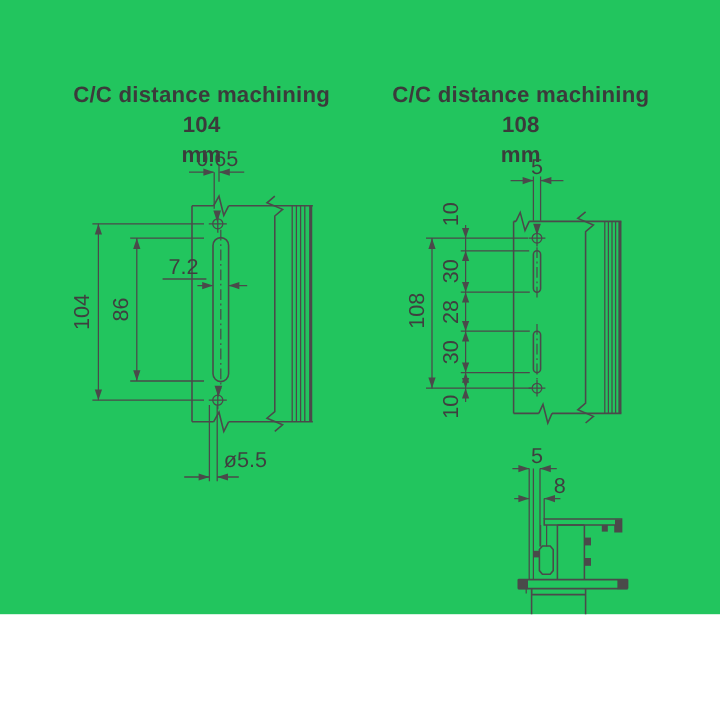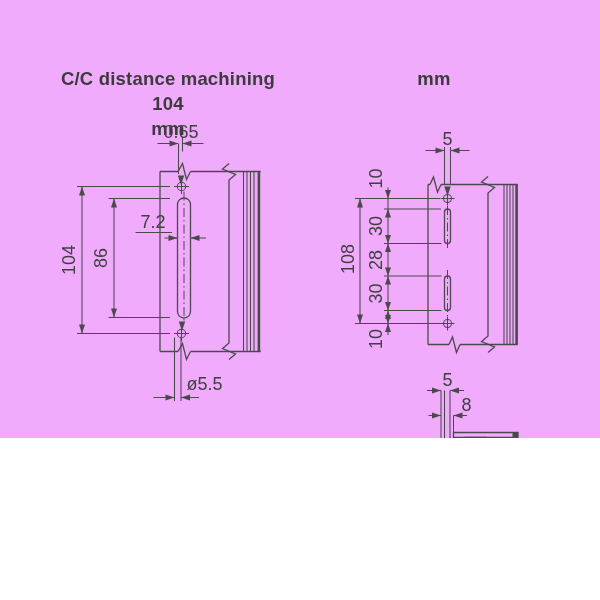--- a/index.html
+++ b/index.html
@@ -1,17 +1,17 @@
 <!DOCTYPE html>
 <html><head>
 <meta charset="utf-8">
 <style>
   html,body{margin:0;padding:0;background:#ffffff;}
   .canvas{
-    position:relative;width:600px;height:438px;background:#f0abfc;
+    position:relative;width:600px;height:512px;background:#22c55e;
     font-family:"Liberation Sans",sans-serif;overflow:hidden;
   }
   .title{
     position:absolute;text-align:center;font-size:18.5px;font-weight:600;
     color:#3b3b3b;line-height:25px;letter-spacing:.2px;
   }
   #title-left{left:48px;top:66px;width:240px;}
   #title-right{left:314px;top:66px;width:240px;}
   svg{position:absolute;left:0;top:0;}
   .ln{stroke:#4a4a4a;stroke-width:1.3;fill:none;stroke-linejoin:miter;}
@@ -25,20 +25,21 @@
 <body>
 
 <div class="canvas">
 
   <div class="title" id="title-left">
     <div>C/C distance machining 104</div>
     <div>mm</div>
   </div>
 
   <div class="title" id="title-right">
+    <div>C/C distance machining 108</div>
     <div>mm</div>
   </div>
 
   <svg width="600" height="600" viewBox="0 0 600 600">
 
     <g>
 
       <g>
         <path class="ln" d="M160,171.5 V351.5"></path>
         <path class="ln" d="M160,171.5 H178 M190.5,171.5 H260.7 M160,351.5 H178 M190.5,351.5 H260.7"></path>

